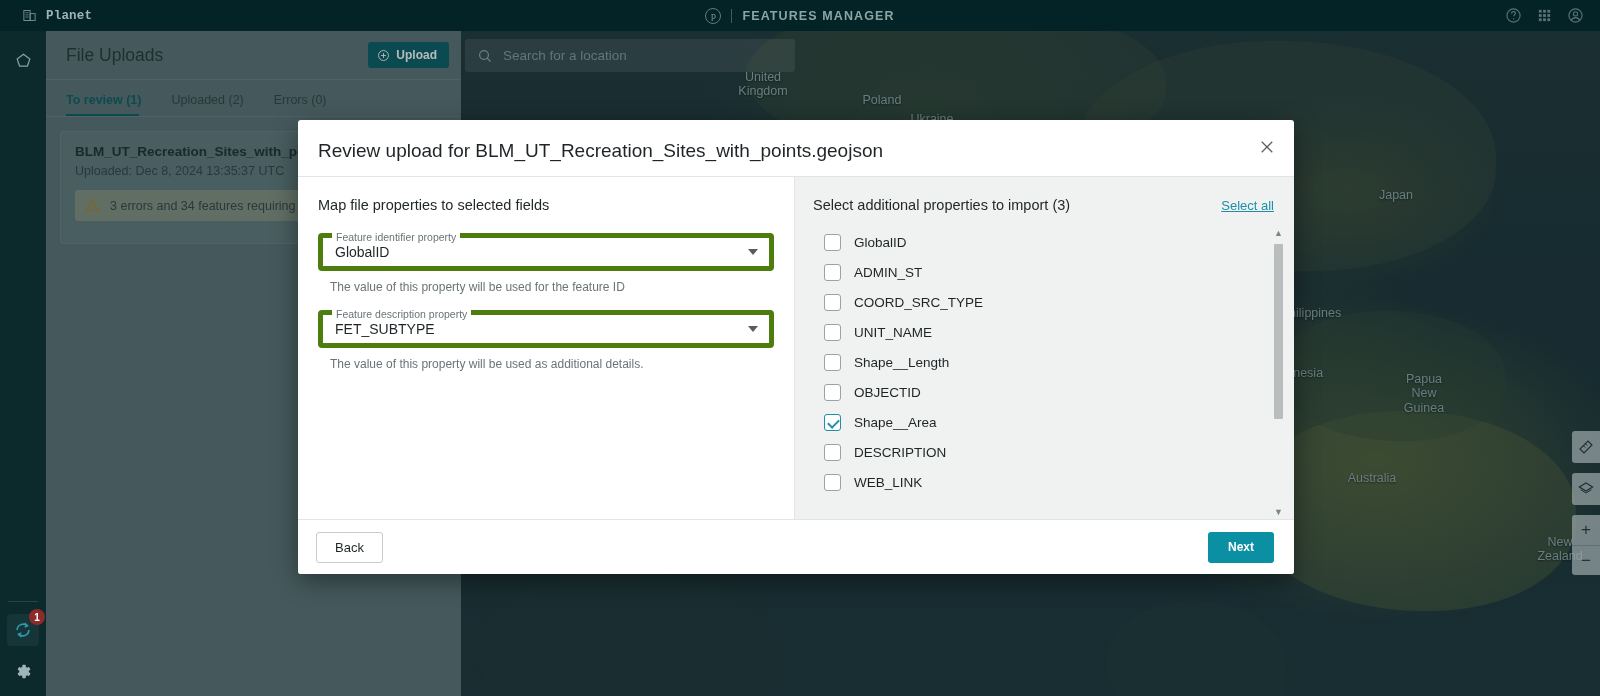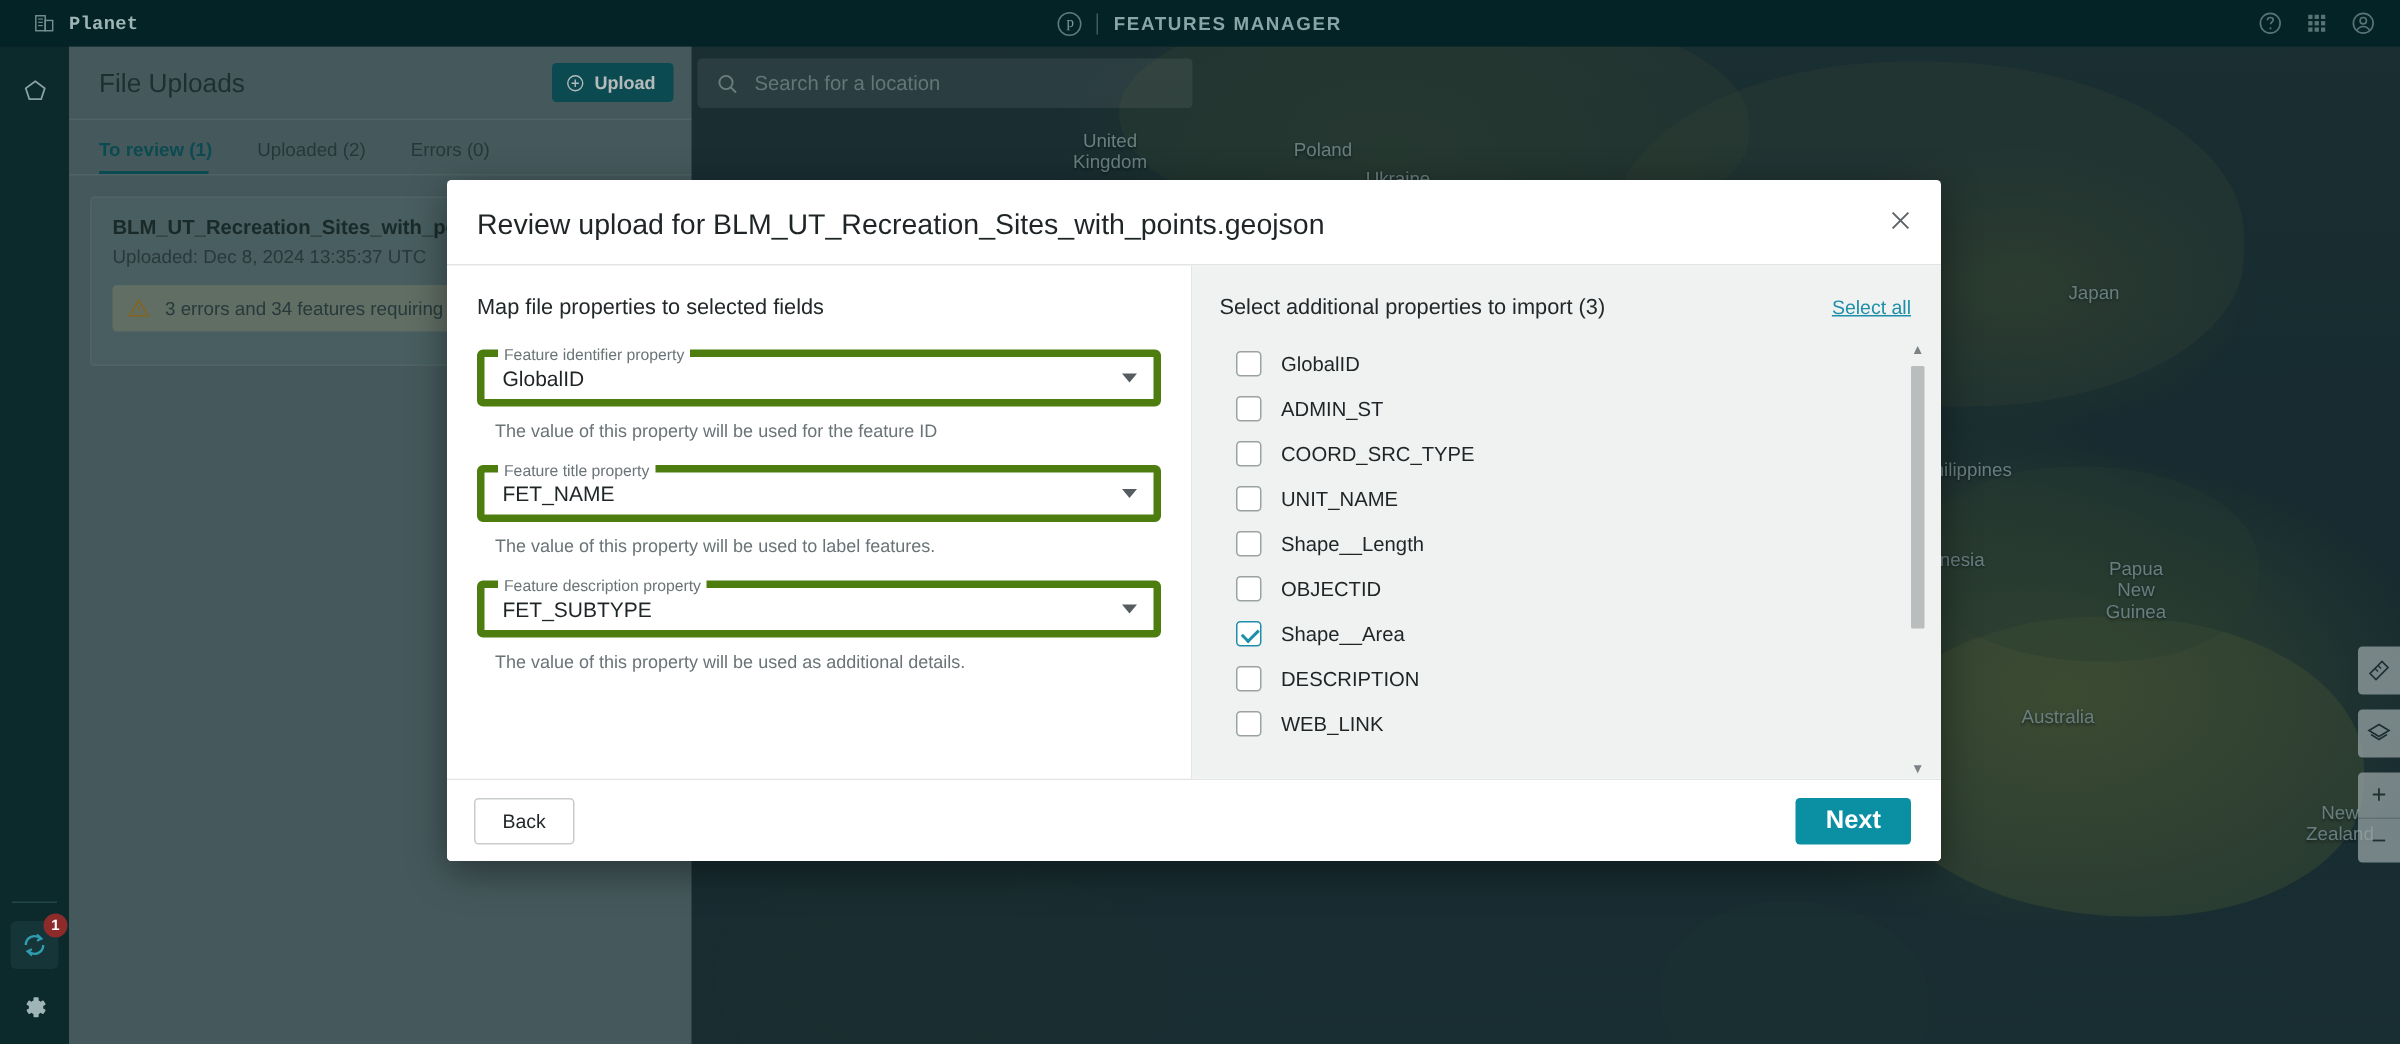--- a/index.html
+++ b/index.html
@@ -281,21 +281,21 @@
     gap: 24px;
   }
   .btn-back {
     height: 31px; padding: 0 18px; background: #fff;
     border: 1px solid #c8cccd; border-radius: 3px;
     font-size: 13px; color: #1f2527; font-family: "Liberation Sans", sans-serif;
     cursor: pointer;
   }
   .btn-next {
     height: 31px; padding: 0 20px; background: #0b8fa3; color: #fff;
-    border: none; border-radius: 3px; font-size: 17px; font-weight: bold;
+    border: none; border-radius: 3px; font-size: 12px; font-weight: bold;
     font-family: "Liberation Sans", sans-serif; cursor: pointer;
   }
 
   
   .veil {
     position: absolute; top: 31px; left: 46px; width: 1554px; height: 665px;
     background: rgba(10,28,30,.30); z-index: 55; pointer-events: none;
   }
 </style>
 </head>
@@ -306,21 +306,21 @@
   <div class="map">
 
     <div class="landmass" style="left:700px;top:-30px;width:420px;height:160px;background:rgba(58,76,58,.45);"></div>
     <div class="landmass" style="left:1030px;top:10px;width:420px;height:230px;background:rgba(62,78,60,.40);"></div>
     <div class="landmass" style="left:1200px;top:380px;width:330px;height:200px;background:rgba(96,108,62,.40);"></div>
     <div class="landmass" style="left:1230px;top:280px;width:230px;height:130px;background:rgba(52,74,58,.35);"></div>
     <div class="landmass" style="left:430px;top:540px;width:300px;height:170px;background:rgba(34,56,58,.5);"></div>
     <div class="landmass" style="left:1060px;top:570px;width:180px;height:130px;background:rgba(40,62,60,.35);"></div>
 
     <div id="map-labels">
-        <div class="map-label" style="left: 654px; top: 39px; width: 80px; margin-top: 17px;">
+        <div class="map-label" style="left: 677px; top: 39px; width: 80px;">
           <div>United</div>
           <div>Kingdom</div>
         </div>
         <div class="map-label" style="left: 796px; top: 62px; width: 80px;">
           <div>Poland</div>
         </div>
         <div class="map-label" style="left: 846px; top: 81px; width: 80px;">
           <div>Ukraine</div>
         </div>
         <div class="map-label" style="left: 1310px; top: 157px; width: 80px;">
@@ -505,28 +505,20 @@
             <div class="field">
               <div class="select-wrap">
                 <span class="select-legend">Feature identifier property</span>
                 <span class="select-value">GlobalID</span>
                 <span class="caret"></span>
               </div>
               <div class="hint">The value of this property will be used for the feature ID</div>
             </div>
             <div class="field">
               <div class="select-wrap">
-                <span class="select-legend">Feature title property</span>
-                <span class="select-value">FET_NAME</span>
-                <span class="caret"></span>
-              </div>
-              <div class="hint">The value of this property will be used to label features.</div>
-            </div>
-            <div class="field">
-              <div class="select-wrap">
                 <span class="select-legend">Feature description property</span>
                 <span class="select-value">FET_SUBTYPE</span>
                 <span class="caret"></span>
               </div>
               <div class="hint">The value of this property will be used as additional details.</div>
             </div>
           </div>
       </div>
 
       <div class="pane-right">

